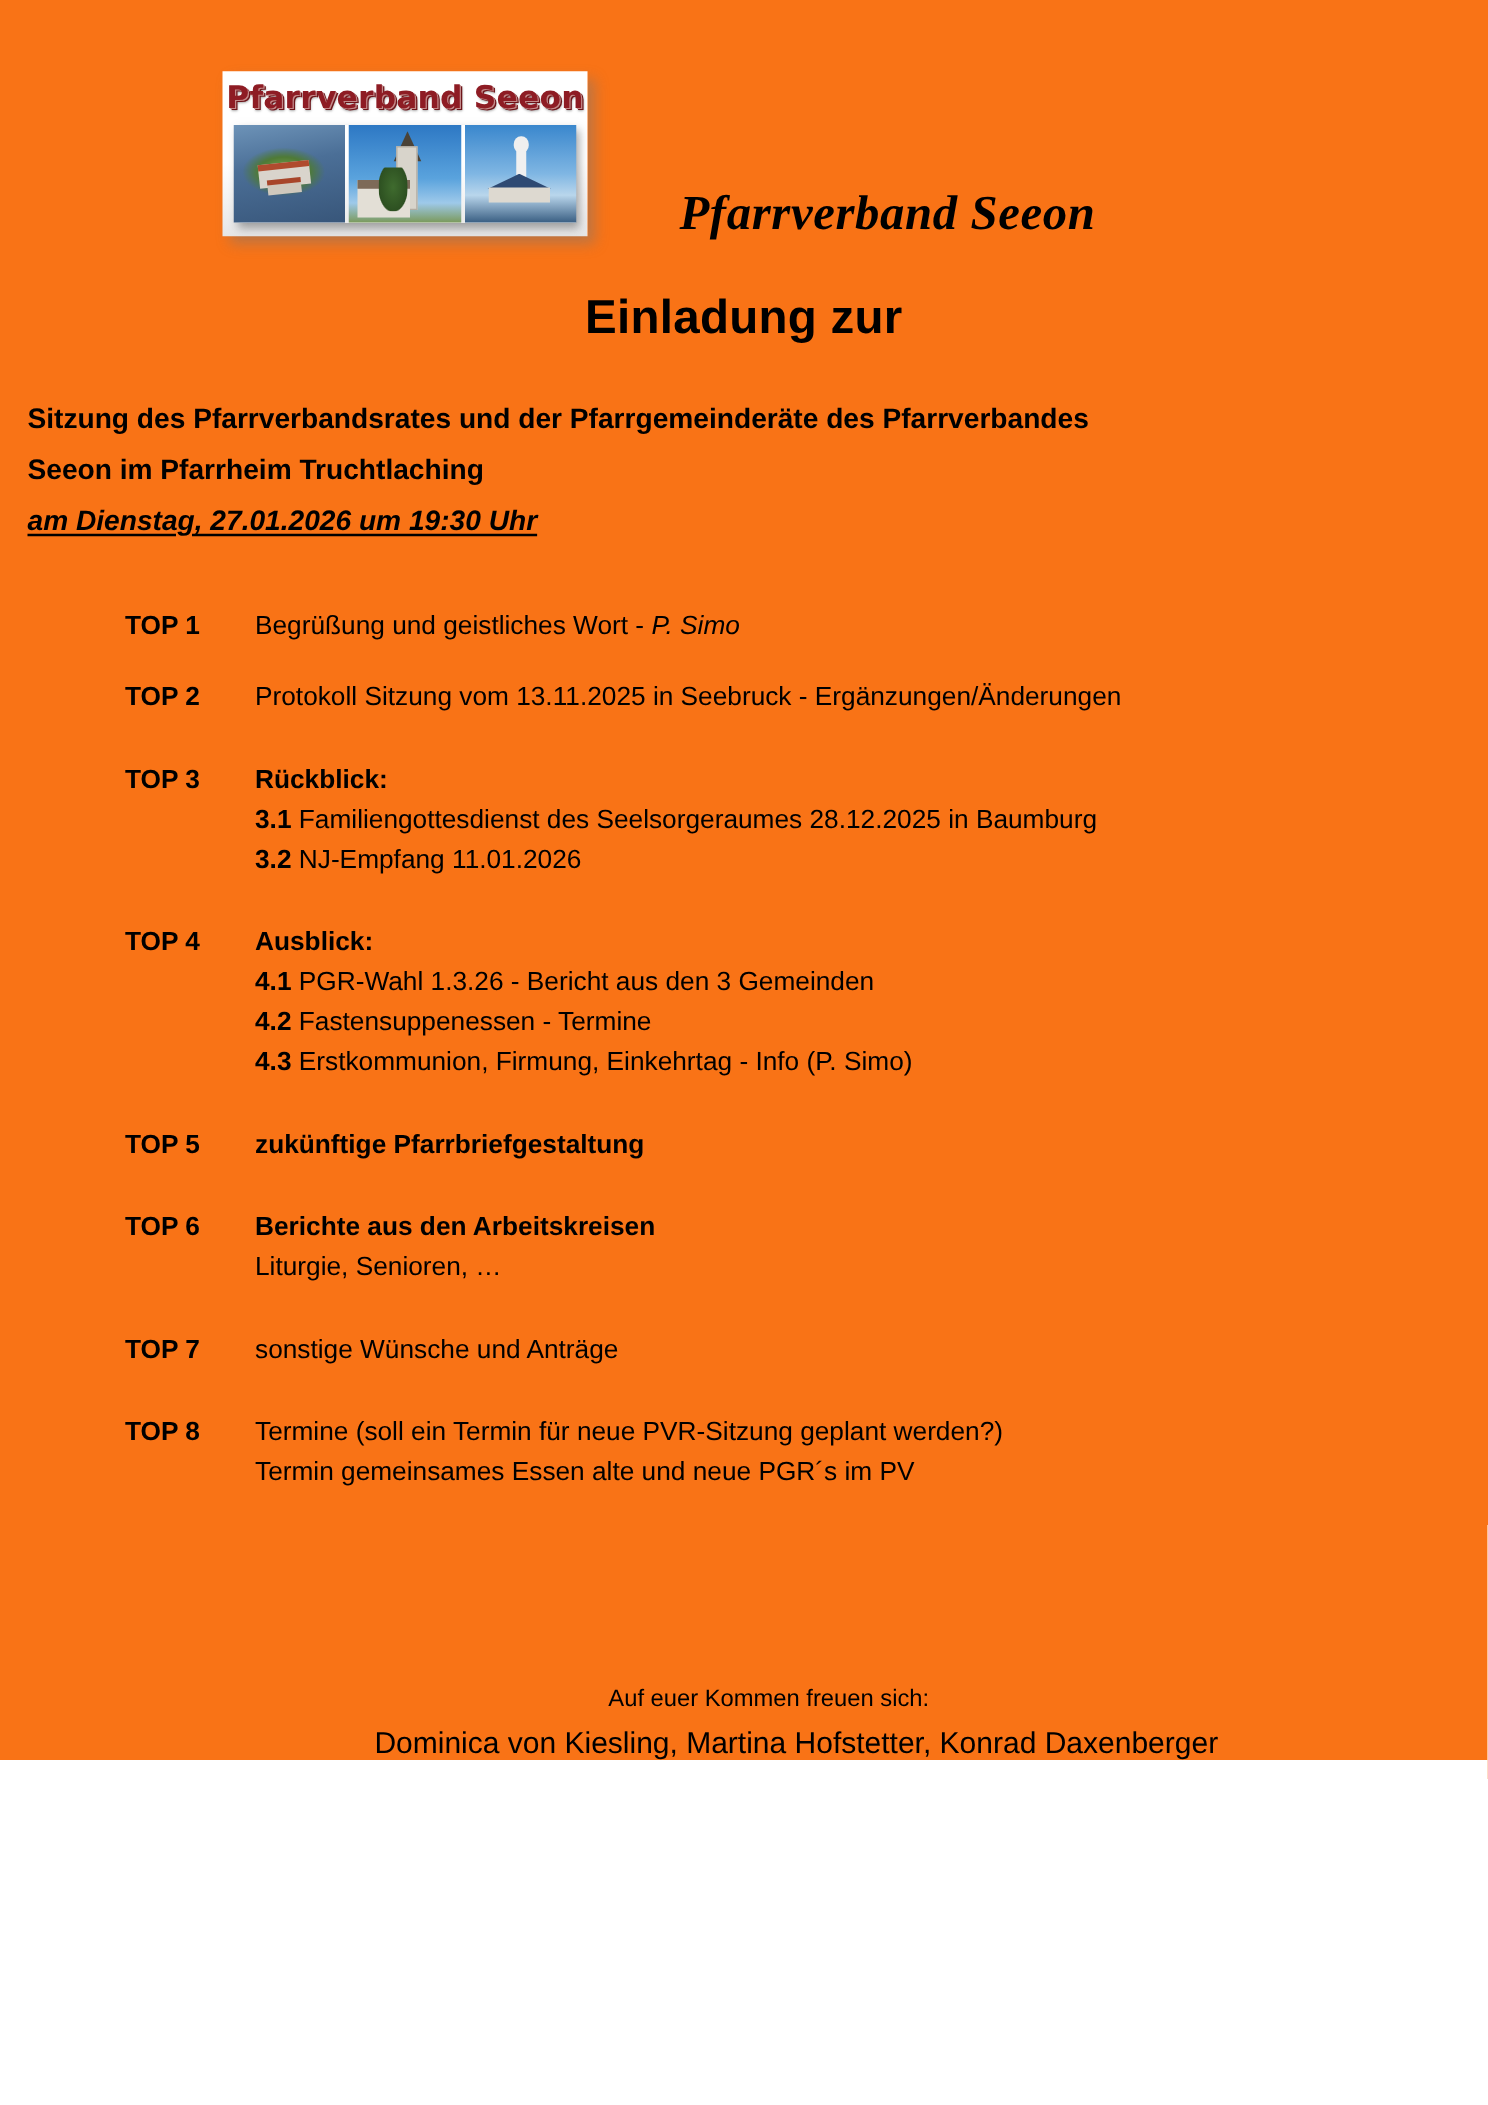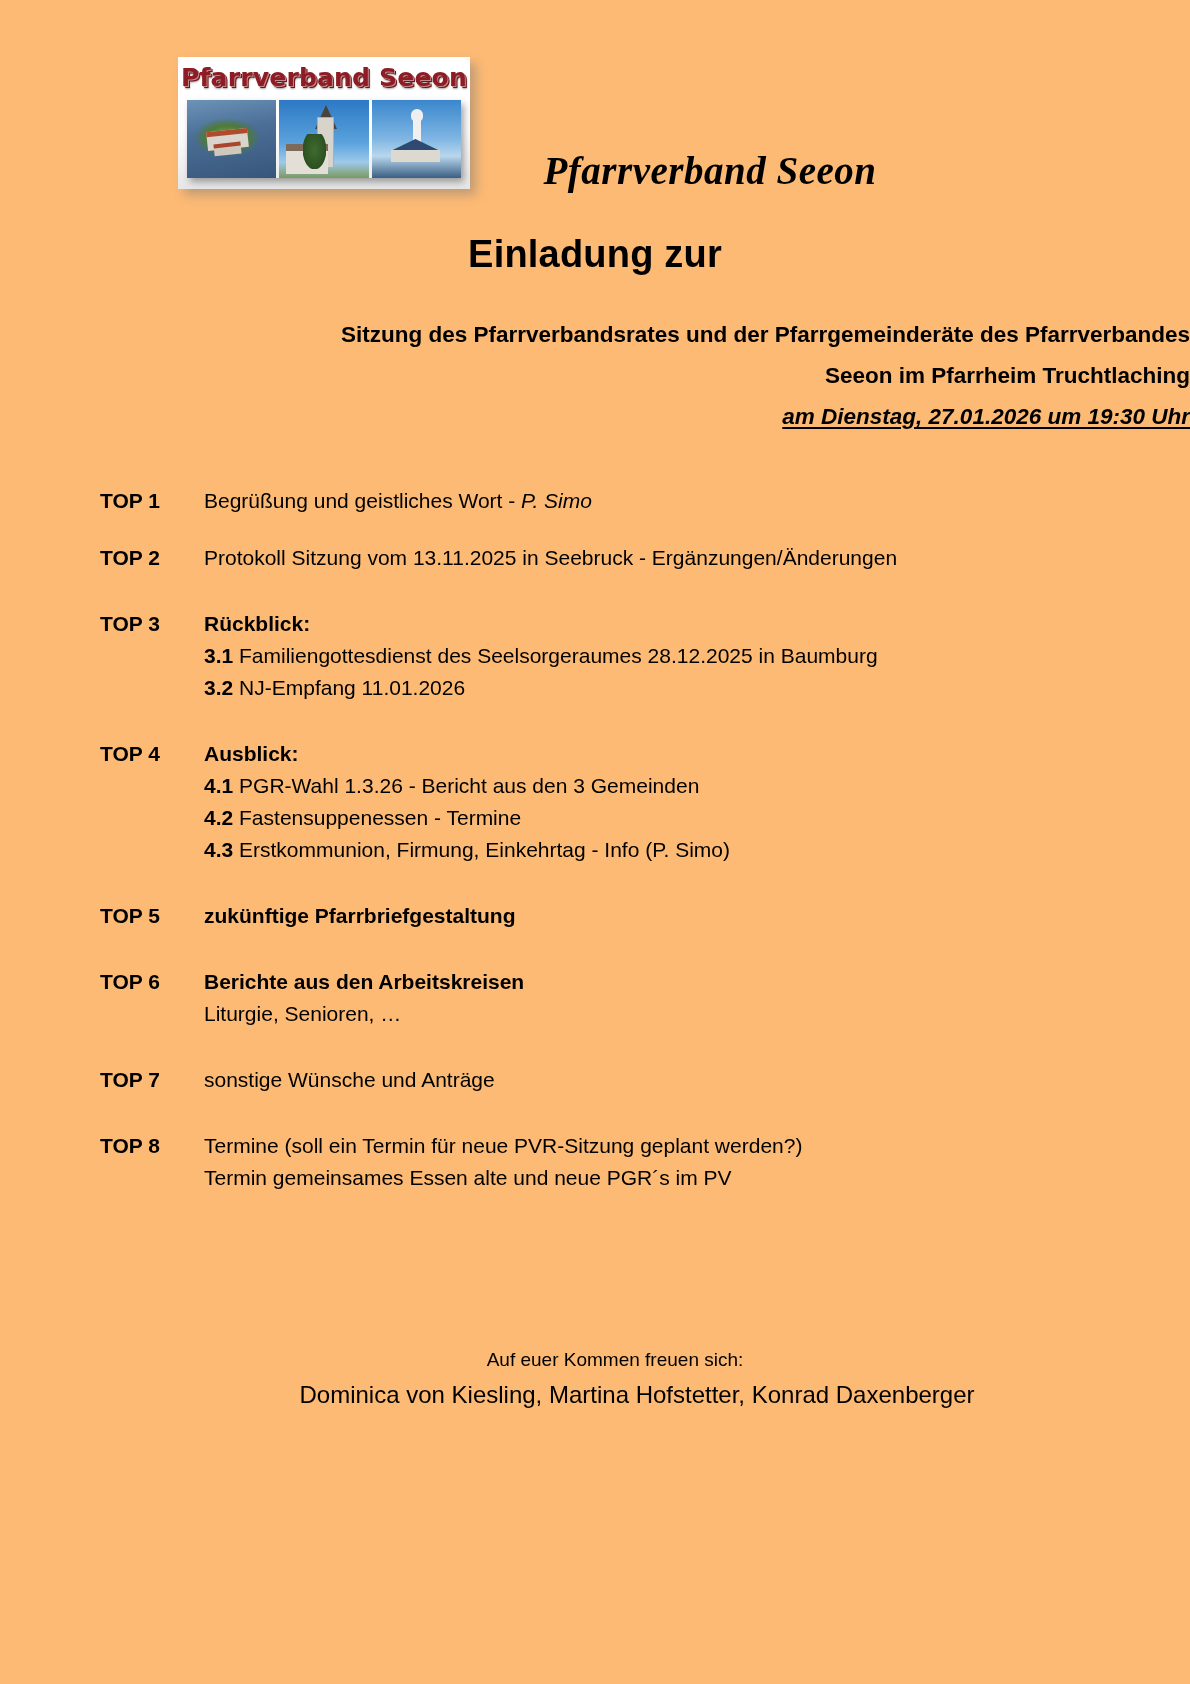--- a/index.html
+++ b/index.html
@@ -11,23 +11,23 @@
     width: 1190px;
     height: 1684px;
     font-family: "Liberation Sans", sans-serif;
     color: #000000;
     position: relative;
     overflow: hidden;
   }
 
   .page {
     width: 1190px;
-    height: 1684px;
+    height: 1408px;
     position: relative;
-    background: #fdba74;
+    background: #f97316;
     box-sizing: border-box;
   }
 
   
   .header-zone {
     position: relative;
     height: 215px;
   }
 
   .logo-box {
@@ -202,25 +202,26 @@
   
   .invite-title {
     text-align: center;
     font-weight: bold;
     font-size: 38px;
     margin-top: 18px;
     letter-spacing: 0.2px;
   }
 
   .subtitle-block {
-    text-align: right;
+    text-align: left;
     margin-top: 38px;
     font-weight: bold;
     font-size: 22.5px;
     line-height: 41px;
+    margin-left: 22px;
   }
   .subtitle-line { display: block; }
   .date-line {
     display: block;
     font-style: italic;
     text-decoration: underline;
     text-underline-offset: 3px;
   }
 
   

